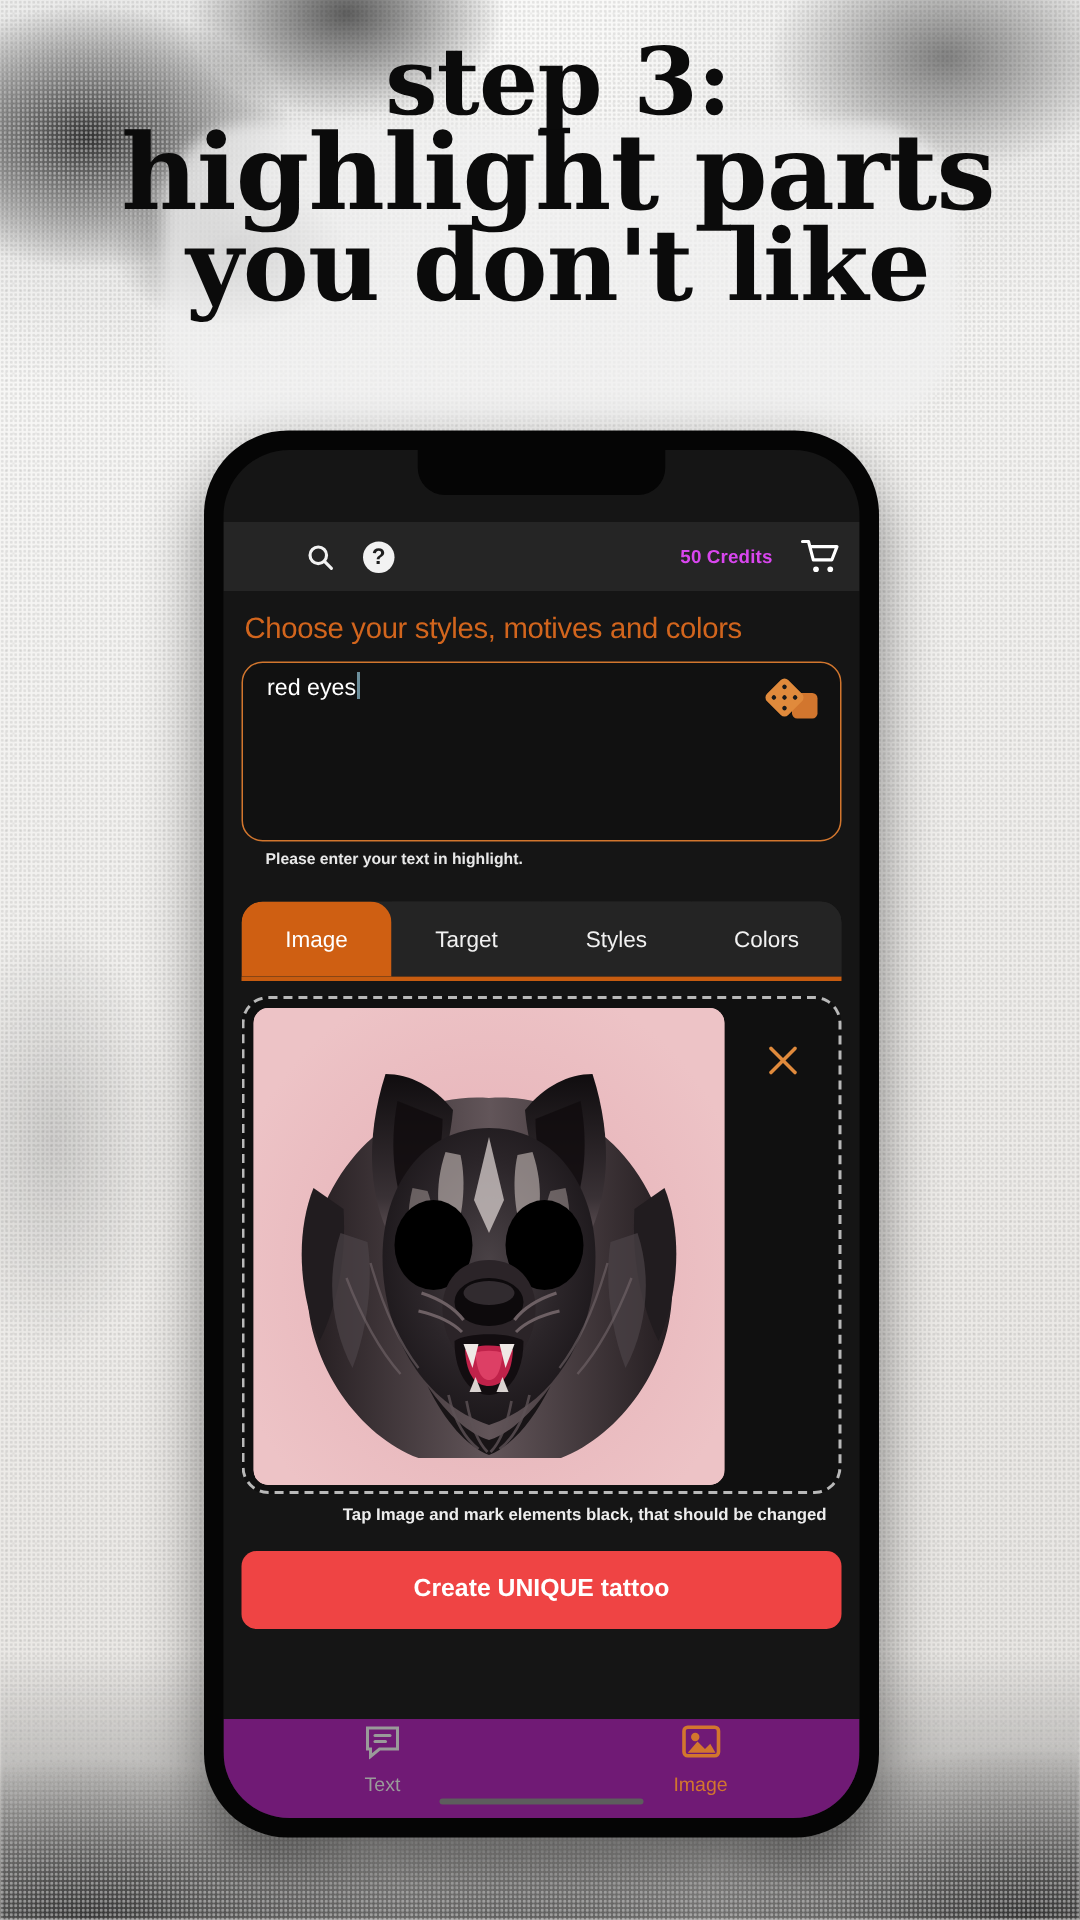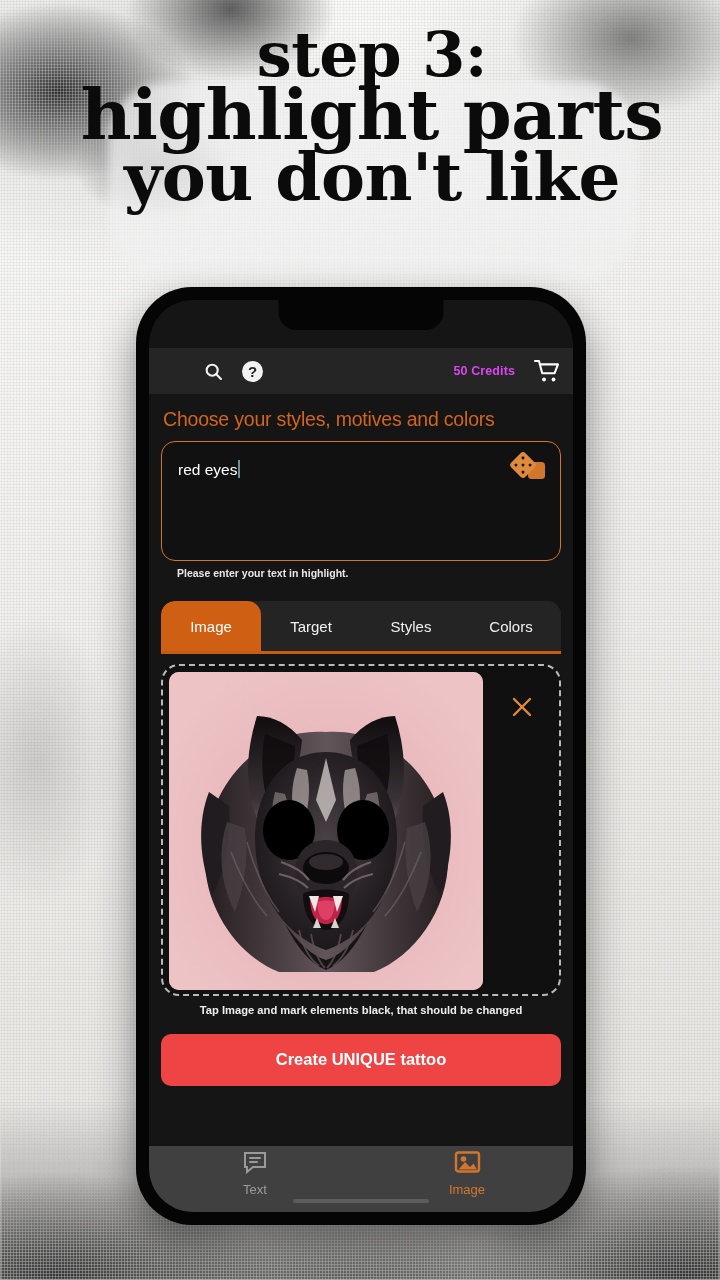--- a/index.html
+++ b/index.html
@@ -215,21 +215,21 @@
     white-space: nowrap;
   }
 
   .field-wrap { padding: 0 12px; }
   .textfield {
     position: relative;
     height: 120px;
     border: 1.6px solid #d2762e;
     border-radius: 14px;
     background: #111111;
-    padding: 18px 16px;
+    padding: 6px 16px;
   }
   .field-value {
     color: #ffffff;
     font-size: 15.5px;
     font-weight: 500;
     display: inline-block;
   }
   .caret {
     display: inline-block;
     width: 1.8px; height: 18px;
@@ -296,21 +296,21 @@
   .close-x {
     position: absolute;
     right: 26px; top: 30px;
     width: 22px; height: 22px;
     color: #e08a3c;
   }
   .dz-caption {
     color: #ededed;
     font-size: 11.2px;
     font-weight: bold;
-    text-align: center;
+    text-align: right;
     padding: 8px 10px 0 10px;
   }
 
   
   .cta-wrap { padding: 18px 12px 0 12px; }
   .cta {
     height: 52px;
     background: #ef4444;
     border-radius: 10px;
     display: flex; align-items: center; justify-content: center;
@@ -321,21 +321,21 @@
     width: 100%;
     font-family: "Liberation Sans", sans-serif;
     cursor: pointer;
   }
 
   
   .bottomnav {
     position: absolute;
     left: 0; bottom: 0;
     width: 424px; height: 66px;
-    background: #404040;
+    background: #701a75;
     display: flex;
     align-items: center;
   }
   .navitem {
     flex: 1;
     display: flex; flex-direction: column;
     align-items: center; justify-content: center;
     gap: 4px;
     padding-bottom: 12px;
   }

